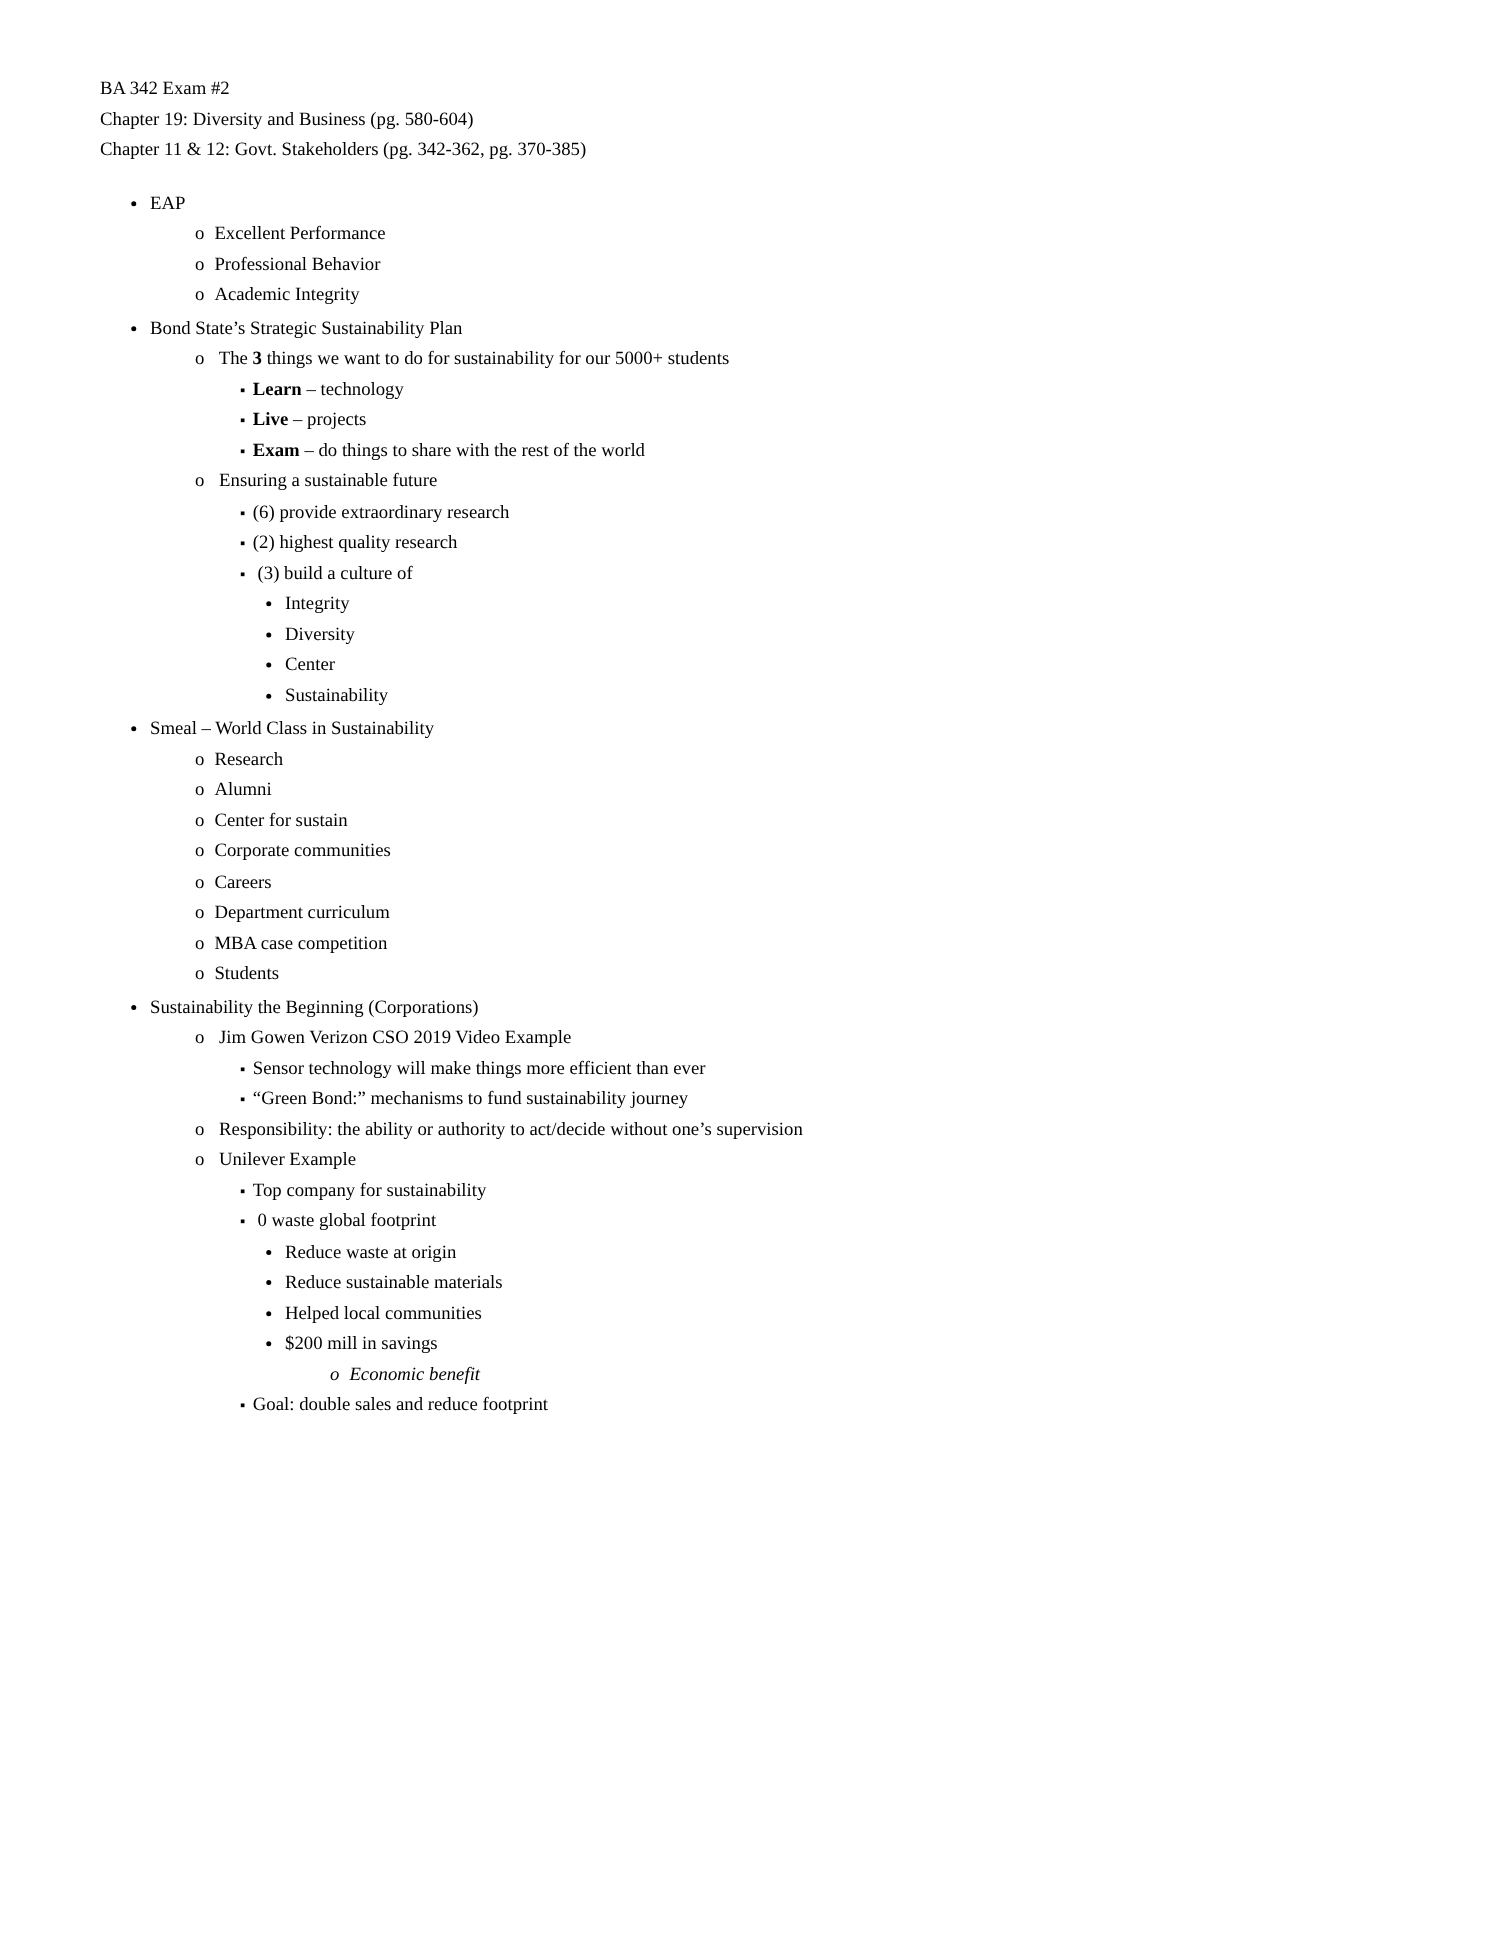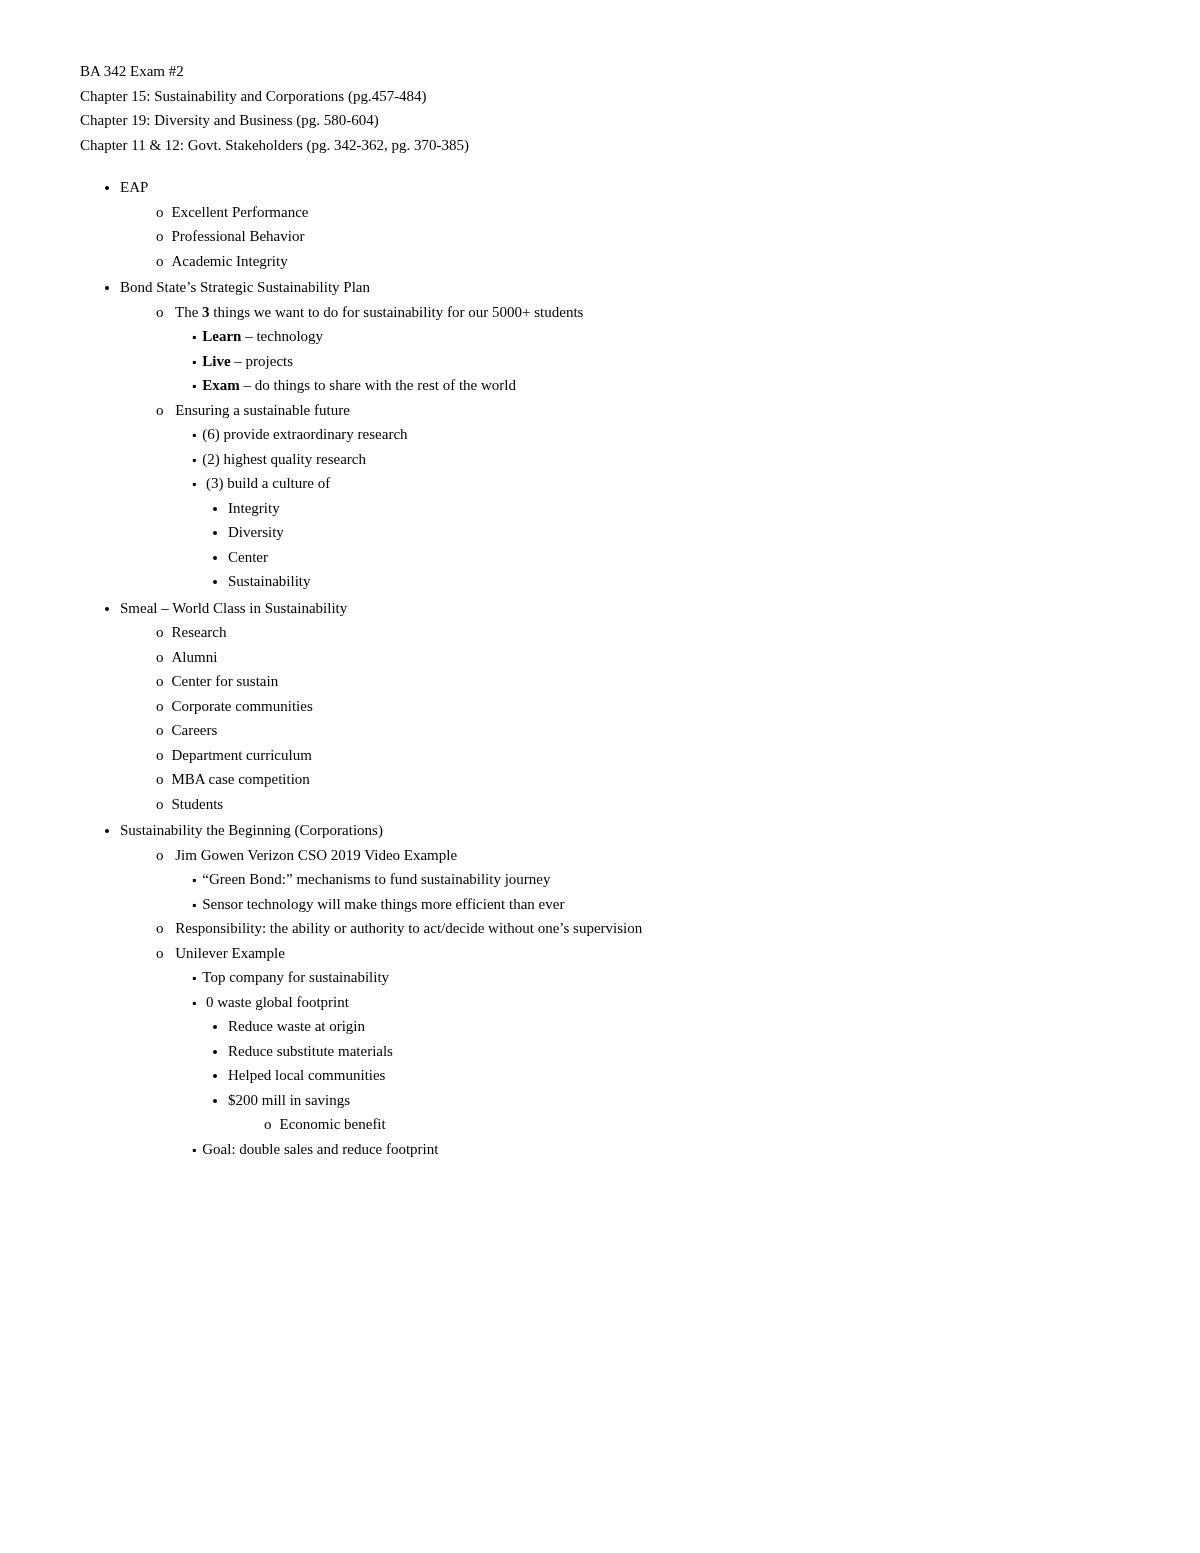--- a/index.html
+++ b/index.html
@@ -65,20 +65,21 @@
     .level4-bullet {
       list-style: disc;
       padding-left: 36px;
       margin-top: 2px;
     }
 
     .level5-list {
       list-style: none;
       padding-left: 36px;
       margin-top: 2px;
+      font-style: italic;
     }
 
     .level5-list > li::before {
       content: "o";
       margin-right: 8px;
       font-family: 'Times New Roman', Times, serif;
     }
 
     li {
       margin-bottom: 2px;
@@ -86,21 +87,20 @@
 
     b {
       font-weight: bold;
     }
   </style>
 </head>
 <body>
 
 <div class="header-section">
   <span class="header-line">BA 342 Exam #2</span>
-  <span class="header-line">Chapter 15: Sustainability and Corporations (pg.457-484)</span>
   <span class="header-line">Chapter 19: Diversity and Business (pg. 580-604)</span>
   <span class="header-line">Chapter 11 &amp; 12: Govt. Stakeholders (pg. 342-362, pg. 370-385)</span>
 </div>
 
 <ul class="main-list">
 
   <li>
     <span>EAP</span>
     <ul class="level2-list">
       <li><span>Excellent Performance</span></li>
@@ -152,36 +152,36 @@
       <li><span>Students</span></li>
     </ul>
   </li>
 
   <li>
     <span>Sustainability the Beginning (Corporations)</span>
     <ul class="level2-list">
       <li>
         <span>Jim Gowen Verizon CSO 2019 Video Example</span>
         <ul class="level3-list">
+          <li><span>Sensor technology will make things more efficient than ever</span></li>
           <li><span>“Green Bond:” mechanisms to fund sustainability journey</span></li>
-          <li><span>Sensor technology will make things more efficient than ever</span></li>
         </ul>
       </li>
       <li>
         <span>Responsibility: the ability or authority to act/decide without one’s supervision</span>
       </li>
       <li>
         <span>Unilever Example</span>
         <ul class="level3-list">
           <li><span>Top company for sustainability</span></li>
           <li>
             <span>0 waste global footprint</span>
             <ul class="level4-bullet">
               <li><span>Reduce waste at origin</span></li>
-              <li><span>Reduce substitute materials</span></li>
+              <li><span>Reduce sustainable materials</span></li>
               <li><span>Helped local communities</span></li>
               <li>
                 <span>$200 mill in savings</span>
                 <ul class="level5-list">
                   <li><span>Economic benefit</span></li>
                 </ul>
               </li>
             </ul>
           </li>
           <li><span>Goal: double sales and reduce footprint</span></li>

